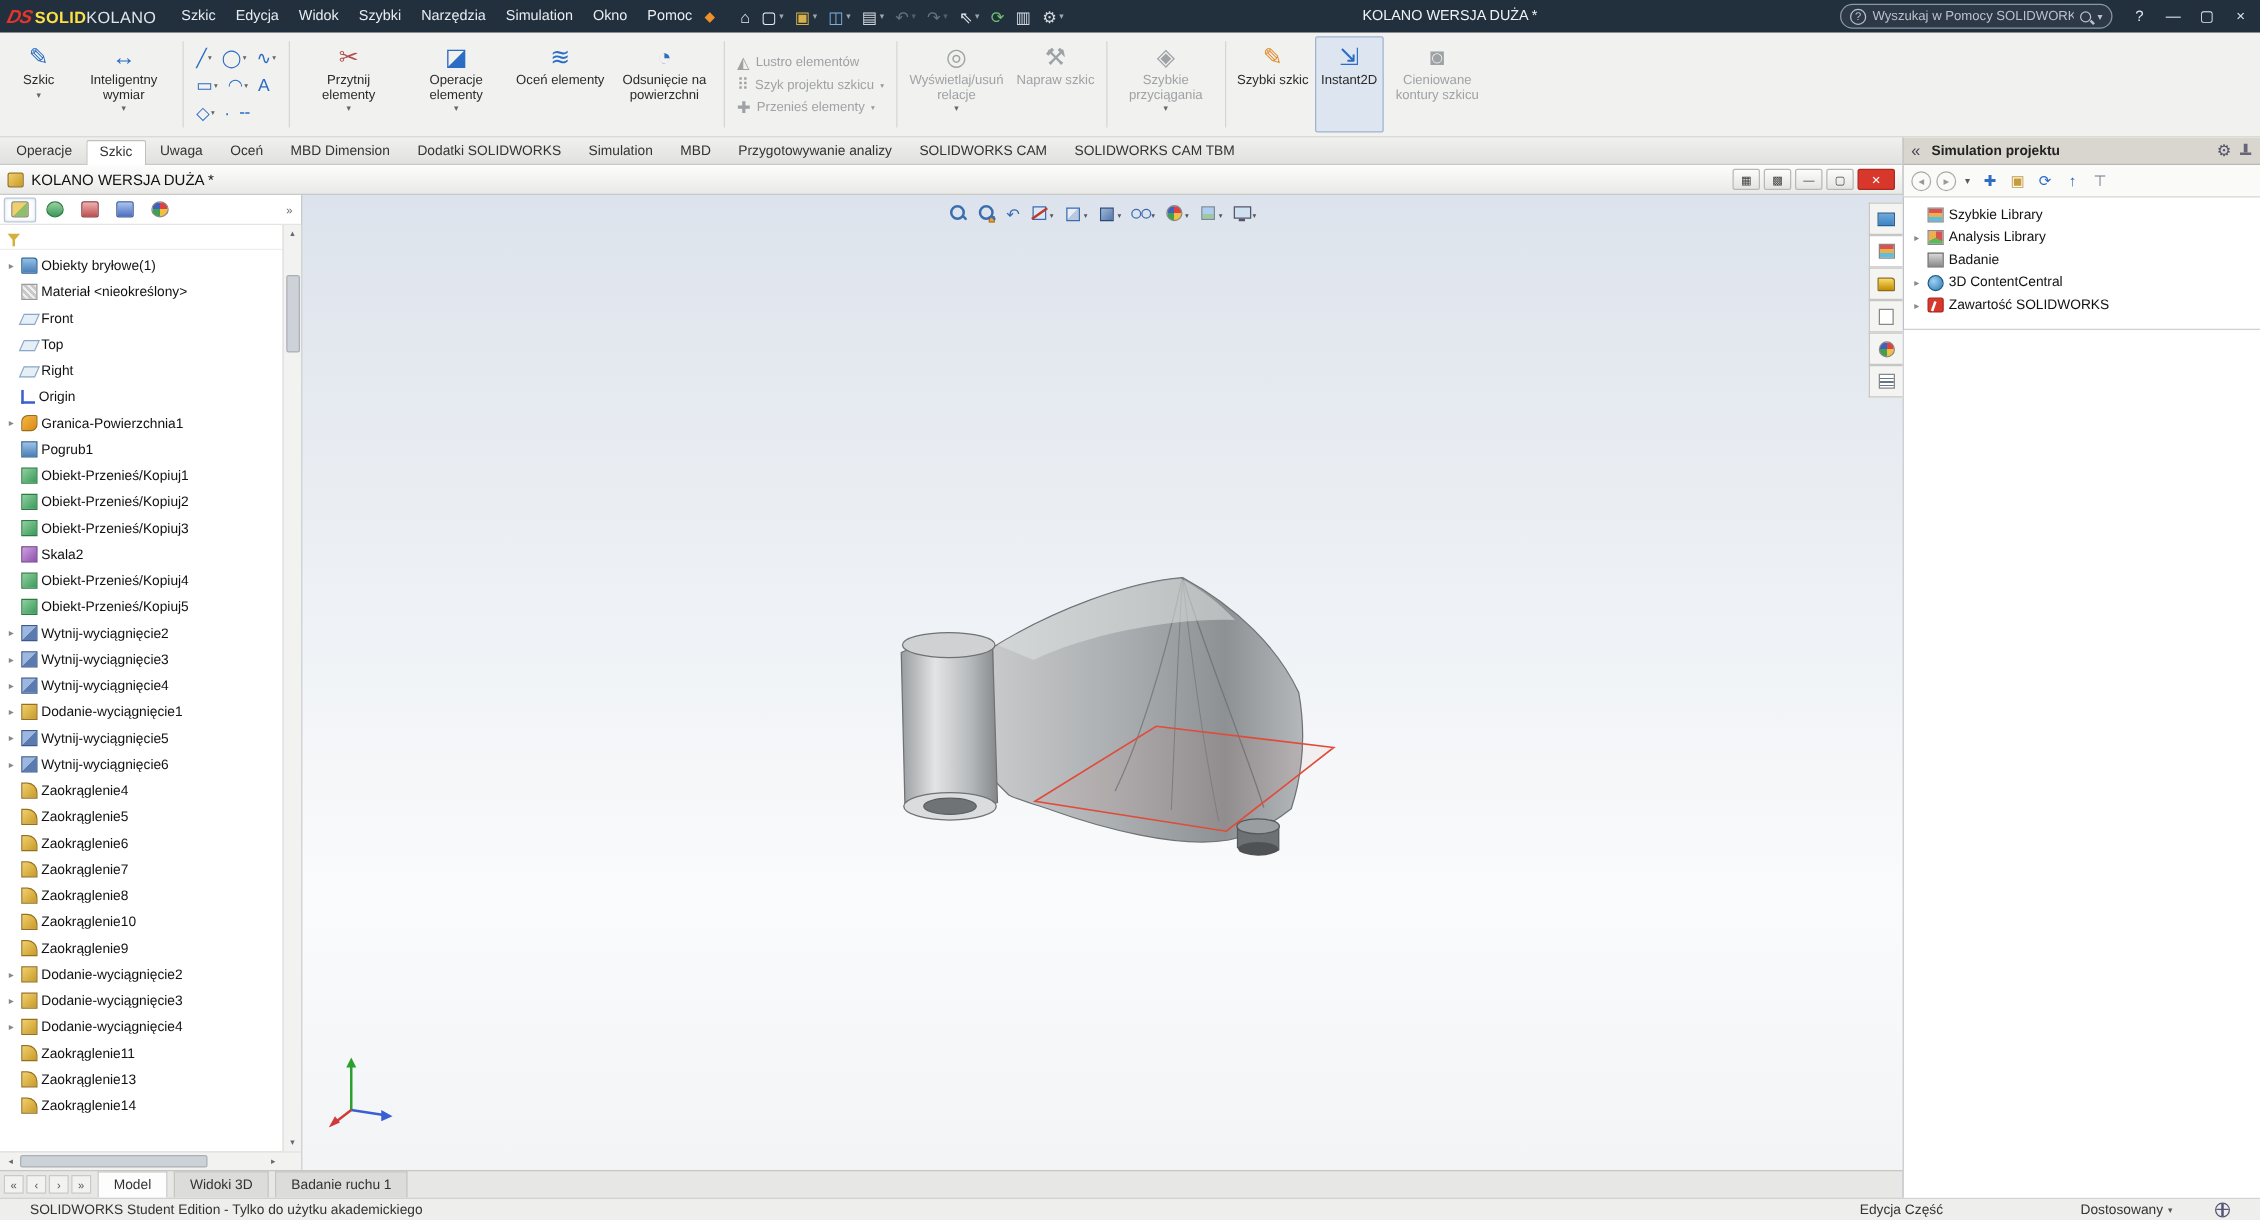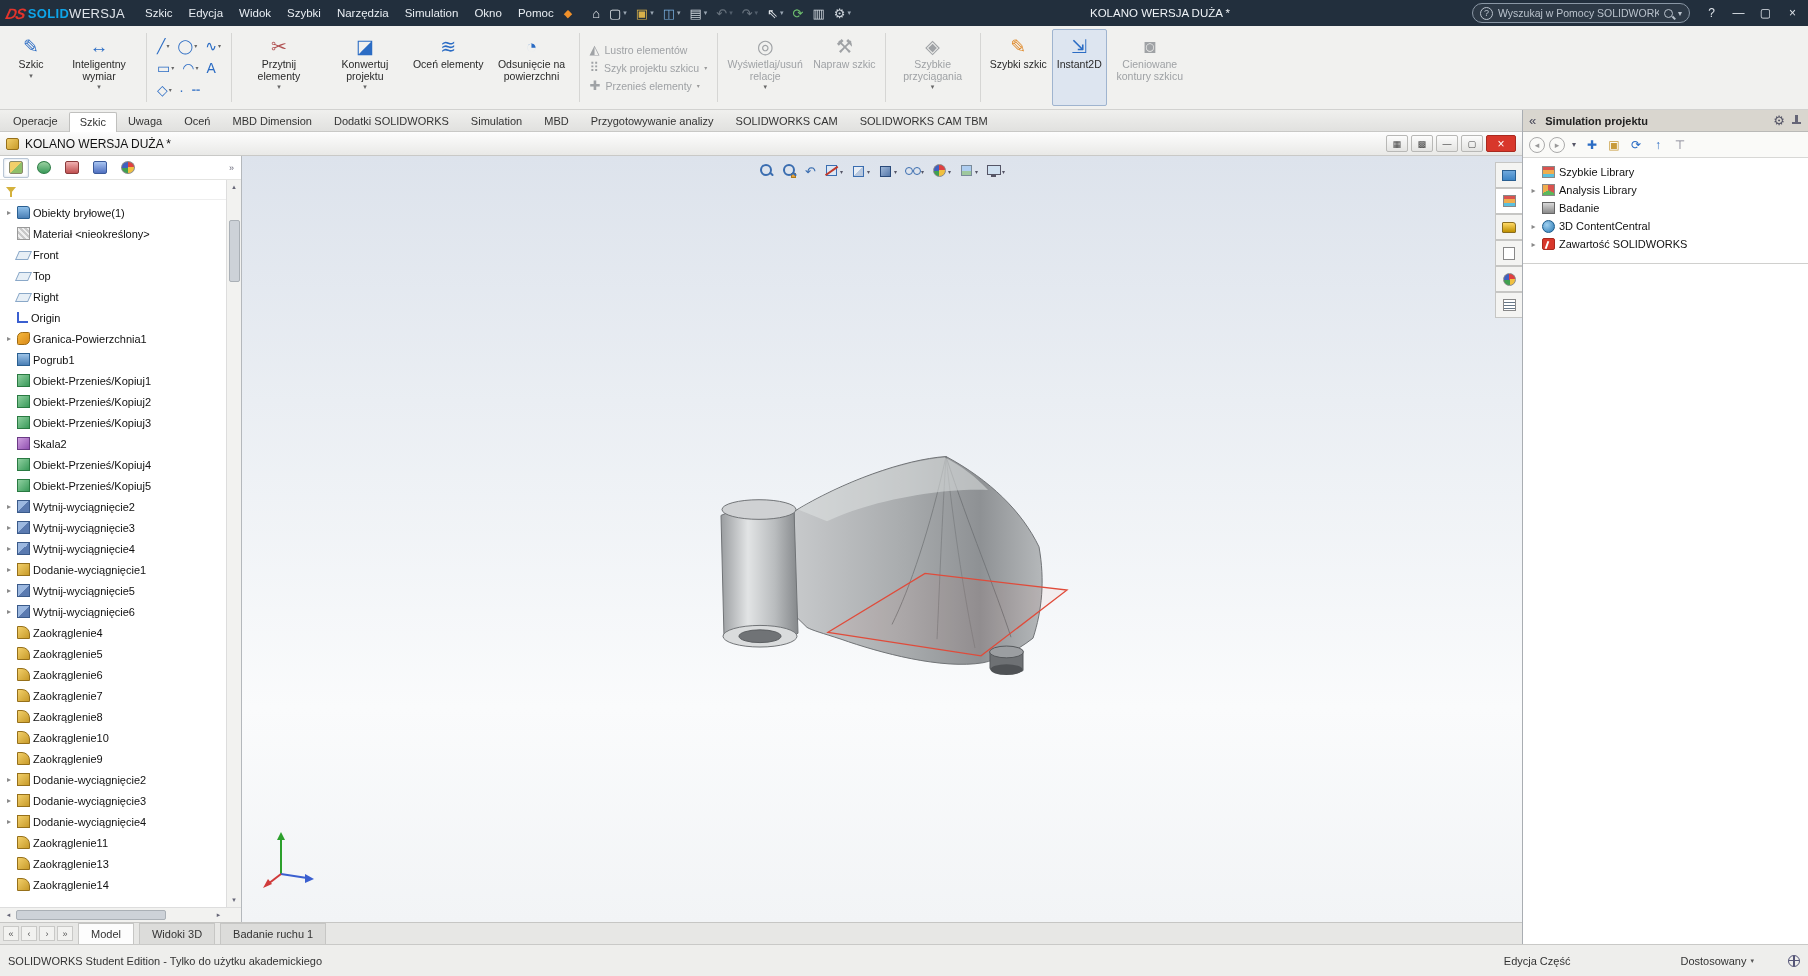--- a/index.html
+++ b/index.html
@@ -4,21 +4,21 @@
 <style>
   * { box-sizing: border-box; margin: 0; padding: 0; }
   html,body { width:1808px; height:976px; overflow:hidden; }
   body { font-family:"Liberation Sans", sans-serif; font-size:11px; color:#222; background:#e8e8e6; user-select:none; }
   #app { width:1808px; height:976px; display:flex; flex-direction:column; position:relative; }
 
   
   .titlebar { height:26px; background:var(--titlebar-bg,#222f3d); color:#fff; display:flex; align-items:center; padding:0 6px; position:relative; flex:none; }
   .logo { display:flex; align-items:center; margin-right:12px; }
   .logo-ds { color:#e3342c; font-style:italic; font-weight:bold; font-size:15px; transform:skewX(-14deg); margin-right:3px; letter-spacing:-1px; }
-  .logo-solid { font-weight:bold; font-size:13px; color:#0ea5e9; letter-spacing:.3px; }
+  .logo-solid { font-weight:bold; font-size:13px; color:#fde047; letter-spacing:.3px; }
   .logo-works { font-weight:normal; font-size:13px; color:#dfe4ea; letter-spacing:.3px; }
   .menus { display:flex; align-items:center; }
   .menu-item { padding:0 8px; font-size:11.5px; color:#e8edf2; cursor:default; }
   .rocket { color:#f0902a; font-size:11px; margin:0 8px 0 2px; }
   .qat { display:flex; align-items:center; gap:1px; margin-left:8px; }
   .qat-btn { display:flex; align-items:center; padding:2px 4px; }
   .qat-btn .qg { font-size:13px; line-height:1; }
   .qat-btn .dd { font-size:7px; color:#9aa6b2; margin-left:2px; }
   .qat-btn.disabled { opacity:.4; }
   .doc-title-center { position:absolute; left:1090px; top:0; height:100%; display:flex; align-items:center; font-size:11.5px; color:#eef2f6; white-space:nowrap; }
@@ -172,39 +172,39 @@
   .tpi-analysis-library { background:conic-gradient(#d9534f 0 120deg,#5cb85c 0 240deg,#f0ad4e 0); border:1px solid #888; }
   .tpi-toolbox { background:linear-gradient(#d8d8d8,#8a8a8a); border:1px solid #666; }
   .tpi-content-central { background:radial-gradient(circle at 35% 35%, #9fd0f0, #2a7ab5); border-radius:50%; border:1px solid #1a5a8a; width:13px; height:13px; }
   .tpi-sw-content { background:var(--accent-red,#d8372b); border-radius:2px; border:1px solid #a82a20; position:relative; }
   .tpi-sw-content::after { content:""; position:absolute; left:3px; top:2px; width:2px; height:8px; background:#fff; transform:rotate(20deg); }
   .tp-item .label { font-size:11px; color:#111; }
   .tp-divider { height:1px; background:#d0d0ce; margin:8px 0 0; }
   .tp-rest { flex:1; background:#fff; }
 
   
-  .statusbar { height:32px; background:#eeeeec; border-top:1px solid #c9c9c7; display:flex; align-items:center; padding:0 8px; font-size:11px; color:#333; flex:none; }
+  .statusbar { height:18px; background:#eeeeec; border-top:1px solid #c9c9c7; display:flex; align-items:center; padding:0 24px; font-size:11px; color:#333; flex:none; }
   .sb-left { flex:1; }
   .sb-mode { margin-right:110px; }
   .sb-state { margin-right:34px; display:flex; align-items:center; gap:4px; }
   .sdd2 { font-size:7px; color:#555; }
   .globe { width:12px; height:12px; border:1.5px solid #557; border-radius:50%; position:relative; }
   .globe::before { content:""; position:absolute; left:4px; top:0; width:1.5px; height:100%; background:#557; }
   .globe::after { content:""; position:absolute; left:0; top:4px; width:100%; height:1.5px; background:#557; }
 </style>
 </head>
 <body>
 
 <div id="app">
 
   <header class="titlebar">
     <div class="logo">
       <span class="logo-ds">DS</span>
       <span class="logo-solid">SOLID</span>
-        <span class="logo-works">WERSJA</span>
+        <span class="logo-works">KOLANO</span>
     </div>
     <nav class="menus" id="menus">
         <span class="menu-item">Szkic</span>
         <span class="menu-item">Edycja</span>
         <span class="menu-item">Widok</span>
         <span class="menu-item">Szybki</span>
         <span class="menu-item">Narzędzia</span>
         <span class="menu-item">Simulation</span>
         <span class="menu-item">Okno</span>
         <span class="menu-item">Pomoc</span>
@@ -327,21 +327,21 @@
       </span>
       <span class="rsep"></span>
       <span class="rgroup">
         <span class="rbtn">
           <span class="ricon" style="color:#b05050">✂</span>
           <span class="rlabel">Przytnij elementy</span>
           <span class="rdd">▾</span>
         </span>
         <span class="rbtn">
           <span class="ricon" style="color:#2b6cc4">◪</span>
-          <span class="rlabel">Konwertuj projektu</span>
+          <span class="rlabel">Operacje elementy</span>
           <span class="rdd">▾</span>
         </span>
         <span class="rbtn">
           <span class="ricon" style="color:#2b6cc4">≋</span>
           <span class="rlabel">Oceń elementy</span>
         </span>
         <span class="rbtn">
           <span class="ricon" style="color:#2b6cc4">◔</span>
           <span class="rlabel">Odsunięcie na powierzchni</span>
         </span>

